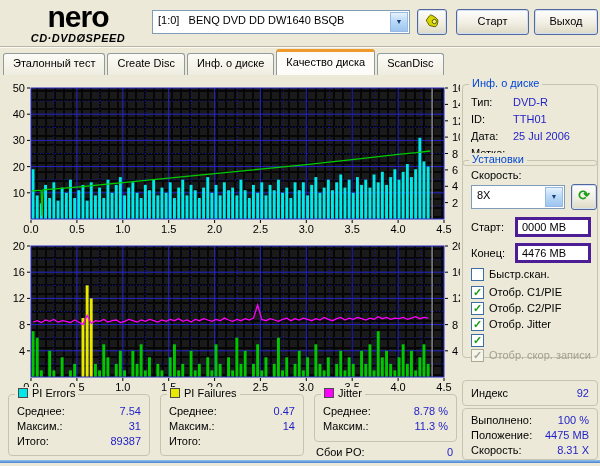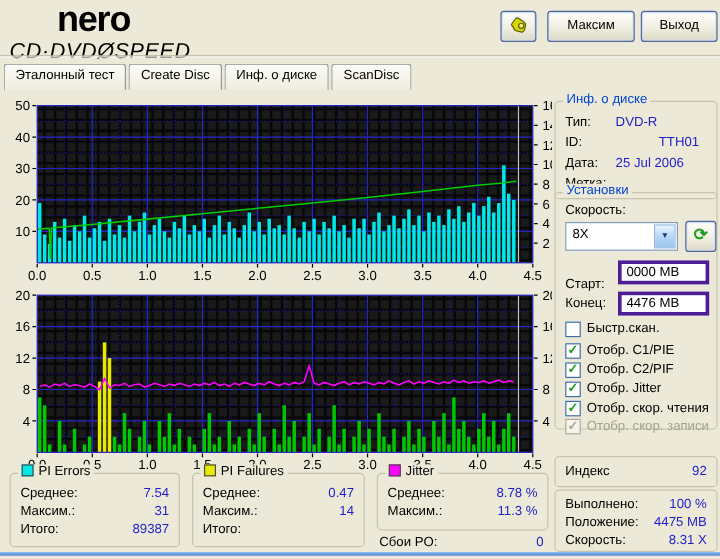--- a/index.html
+++ b/index.html
@@ -1,21 +1,21 @@
 <!DOCTYPE html>
 <html><head>
 <meta charset="utf-8">
 <style>
   html,body{margin:0;padding:0;}
   #app{position:relative;width:600px;height:466px;background:#ECE9D8;
        font-family:"Liberation Sans",sans-serif;font-size:11px;color:#000;overflow:hidden;}
   
   .logo{position:absolute;left:8px;top:2px;width:140px;text-align:center;line-height:1;}
   .logo .l1{font-weight:bold;font-size:30px;letter-spacing:-1px;}
-  .logo .l2{font-weight:normal;font-style:italic;font-size:18px;letter-spacing:0.5px;margin-top:1px;}
+  .logo .l2{font-weight:bold;font-style:italic;font-size:11px;letter-spacing:0.5px;margin-top:1px;}
   .combo{position:absolute;background:#fff;border:1px solid #7F9DB9;}
   .combo .ctext{position:absolute;left:5px;top:3px;white-space:pre;}
   .combo .carrow{position:absolute;right:1px;top:1px;bottom:1px;width:16px;
       background:linear-gradient(#E6F2FC,#BBDAF7 45%,#9CC5EF);border:1px solid #99B9E3;
       text-align:center;font-size:7px;color:#1D3C7A;line-height:18px;}
   #device-combo{left:152px;top:10px;width:256px;height:22px;}
   .xpbtn{position:absolute;background:linear-gradient(#FEFEFC,#F1EEE2 55%,#DDD9C6);
       border:1px solid #53679C;border-radius:3px;box-shadow:inset 0 0 0 1px #CFE0F4;
       text-align:center;cursor:pointer;}
   #btn-eject{left:417px;top:9px;width:28px;height:24px;}
@@ -61,37 +61,42 @@
 </head>
 <body>
 
 <div id="app">
 
   <div class="logo">
     <div class="l1">nero</div>
     <div class="l2">CD·DVDØSPEED</div>
   </div>
 
+  <div class="combo" id="device-combo">
+    <span class="ctext">[1:0]   BENQ DVD DD DW1640 BSQB</span>
+    <span class="carrow">▼</span>
+  </div>
 
   <div class="xpbtn" id="btn-eject">
     <span><svg width="17" height="17" viewBox="0 0 18 18">
           <path d="M4 10 q-2.2 -1 -1.2 -3 l3 -4 q1 -1.6 2.6 -0.6 l4.2 2.6 q3 2 2 5 l-1 3 q-0.6 2 -3 1.4 l-4.2 -1 q-2 -0.5 -2.4 -3.4z" fill="#D6D600" stroke="#5A5A00"></path>
           <circle cx="11" cy="9" r="2.3" fill="#EFEF66" stroke="#5A5A00"></circle>
         </svg></span>
   </div>
 
-  <div class="xpbtn" id="btn-start">Максим</div>
+  <div class="xpbtn" id="btn-start">Старт</div>
   <div class="xpbtn" id="btn-exit">Выход</div>
 
   <div class="hsep"></div>
 
   <div class="tabs">
     <div class="tab">Эталонный тест</div>
     <div class="tab">Create Disc</div>
     <div class="tab">Инф. о диске</div>
+    <div class="tab active">Качество диска</div>
     <div class="tab">ScanDisc</div>
   </div>
 
   <svg class="chart" id="chart0" width="459" height="158">
       <defs>
         <pattern id="chk0" width="9" height="9" patternUnits="userSpaceOnUse">
           <rect width="9" height="9" fill="#060606"></rect>
           <rect x="1" y="1" width="7" height="7" fill="#1A1A1A"></rect>
         </pattern>
       </defs>
@@ -479,21 +484,21 @@
     <span class="val">0</span>
   </div>
 
   <div class="gbox" style="left:462px;top:84px;width:134px;height:80px;">
     <span class="gtitle blue">Инф. о диске</span>
     <div style="padding-top:8px;">
       <div class="row info-row" style="height:17px;">
           <span class="lbl">Тип:</span>
           <span class="val">DVD-R</span>
         </div>
-      <div class="row info-row" style="height:17px;gap:36px;">
+      <div class="row info-row" style="height:17px;">
           <span class="lbl">ID:</span>
           <span class="val">TTH01</span>
         </div>
       <div class="row info-row" style="height:17px;">
           <span class="lbl">Дата:</span>
           <span class="val">25 Jul 2006</span>
         </div>
       <div class="row info-row" style="height:17px;">
           <span class="lbl">Метка:</span>
           <span class="val"></span>
@@ -504,21 +509,21 @@
   <div class="gbox" style="left:462px;top:160px;width:134px;height:196px;">
     <span class="gtitle blue">Установки</span>
     <div style="position:absolute;left:8px;top:8px;">Скорость:</div>
     <div class="combo" style="left:8px;top:24px;width:92px;height:22px;">
       <span class="ctext">8X</span>
       <span class="carrow">▼</span>
     </div>
     <div class="xpbtn" style="left:108px;top:23px;width:24px;height:24px;">
       <span class="refresh-glyph">⟳</span>
     </div>
-    <div style="position:absolute;left:8px;top:60px;margin-top:10px;">Старт:</div>
+    <div style="position:absolute;left:8px;top:60px;">Старт:</div>
     <input class="xpinput" style="left: 52px; top: 56px; width: 76px; height: 20px;" value="0000 MB">
     <div style="position:absolute;left:8px;top:86px;">Конец:</div>
     <input class="xpinput" style="left: 52px; top: 82px; width: 76px; height: 20px;" value="4476 MB">
 
     <div class="cbrow" style="top:106px;">
         <span class="cbbox"></span>
         <span class="cblabel">Быстр.скан.</span>
       </div>
     <div class="cbrow" style="top:124px;">
         <span class="cbbox">✓</span>
@@ -527,21 +532,20 @@
     <div class="cbrow" style="top:140px;">
         <span class="cbbox">✓</span>
         <span class="cblabel">Отобр. C2/PIF</span>
       </div>
     <div class="cbrow" style="top:156px;">
         <span class="cbbox">✓</span>
         <span class="cblabel">Отобр. Jitter</span>
       </div>
     <div class="cbrow" style="top:172px;">
         <span class="cbbox">✓</span>
-        <span class="cblabel">Отобр. скор. чтения</span>
       </div>
     <div class="cbrow disabled" style="top:187px;">
         <span class="cbbox">✓</span>
         <span class="cblabel">Отобр. скор. записи</span>
       </div>
   </div>
 
   <div class="gbox" style="left:462px;top:380px;width:134px;height:24px;">
     <div class="row" style="margin-top:4px;">
         <span class="lbl">Индекс</span>

